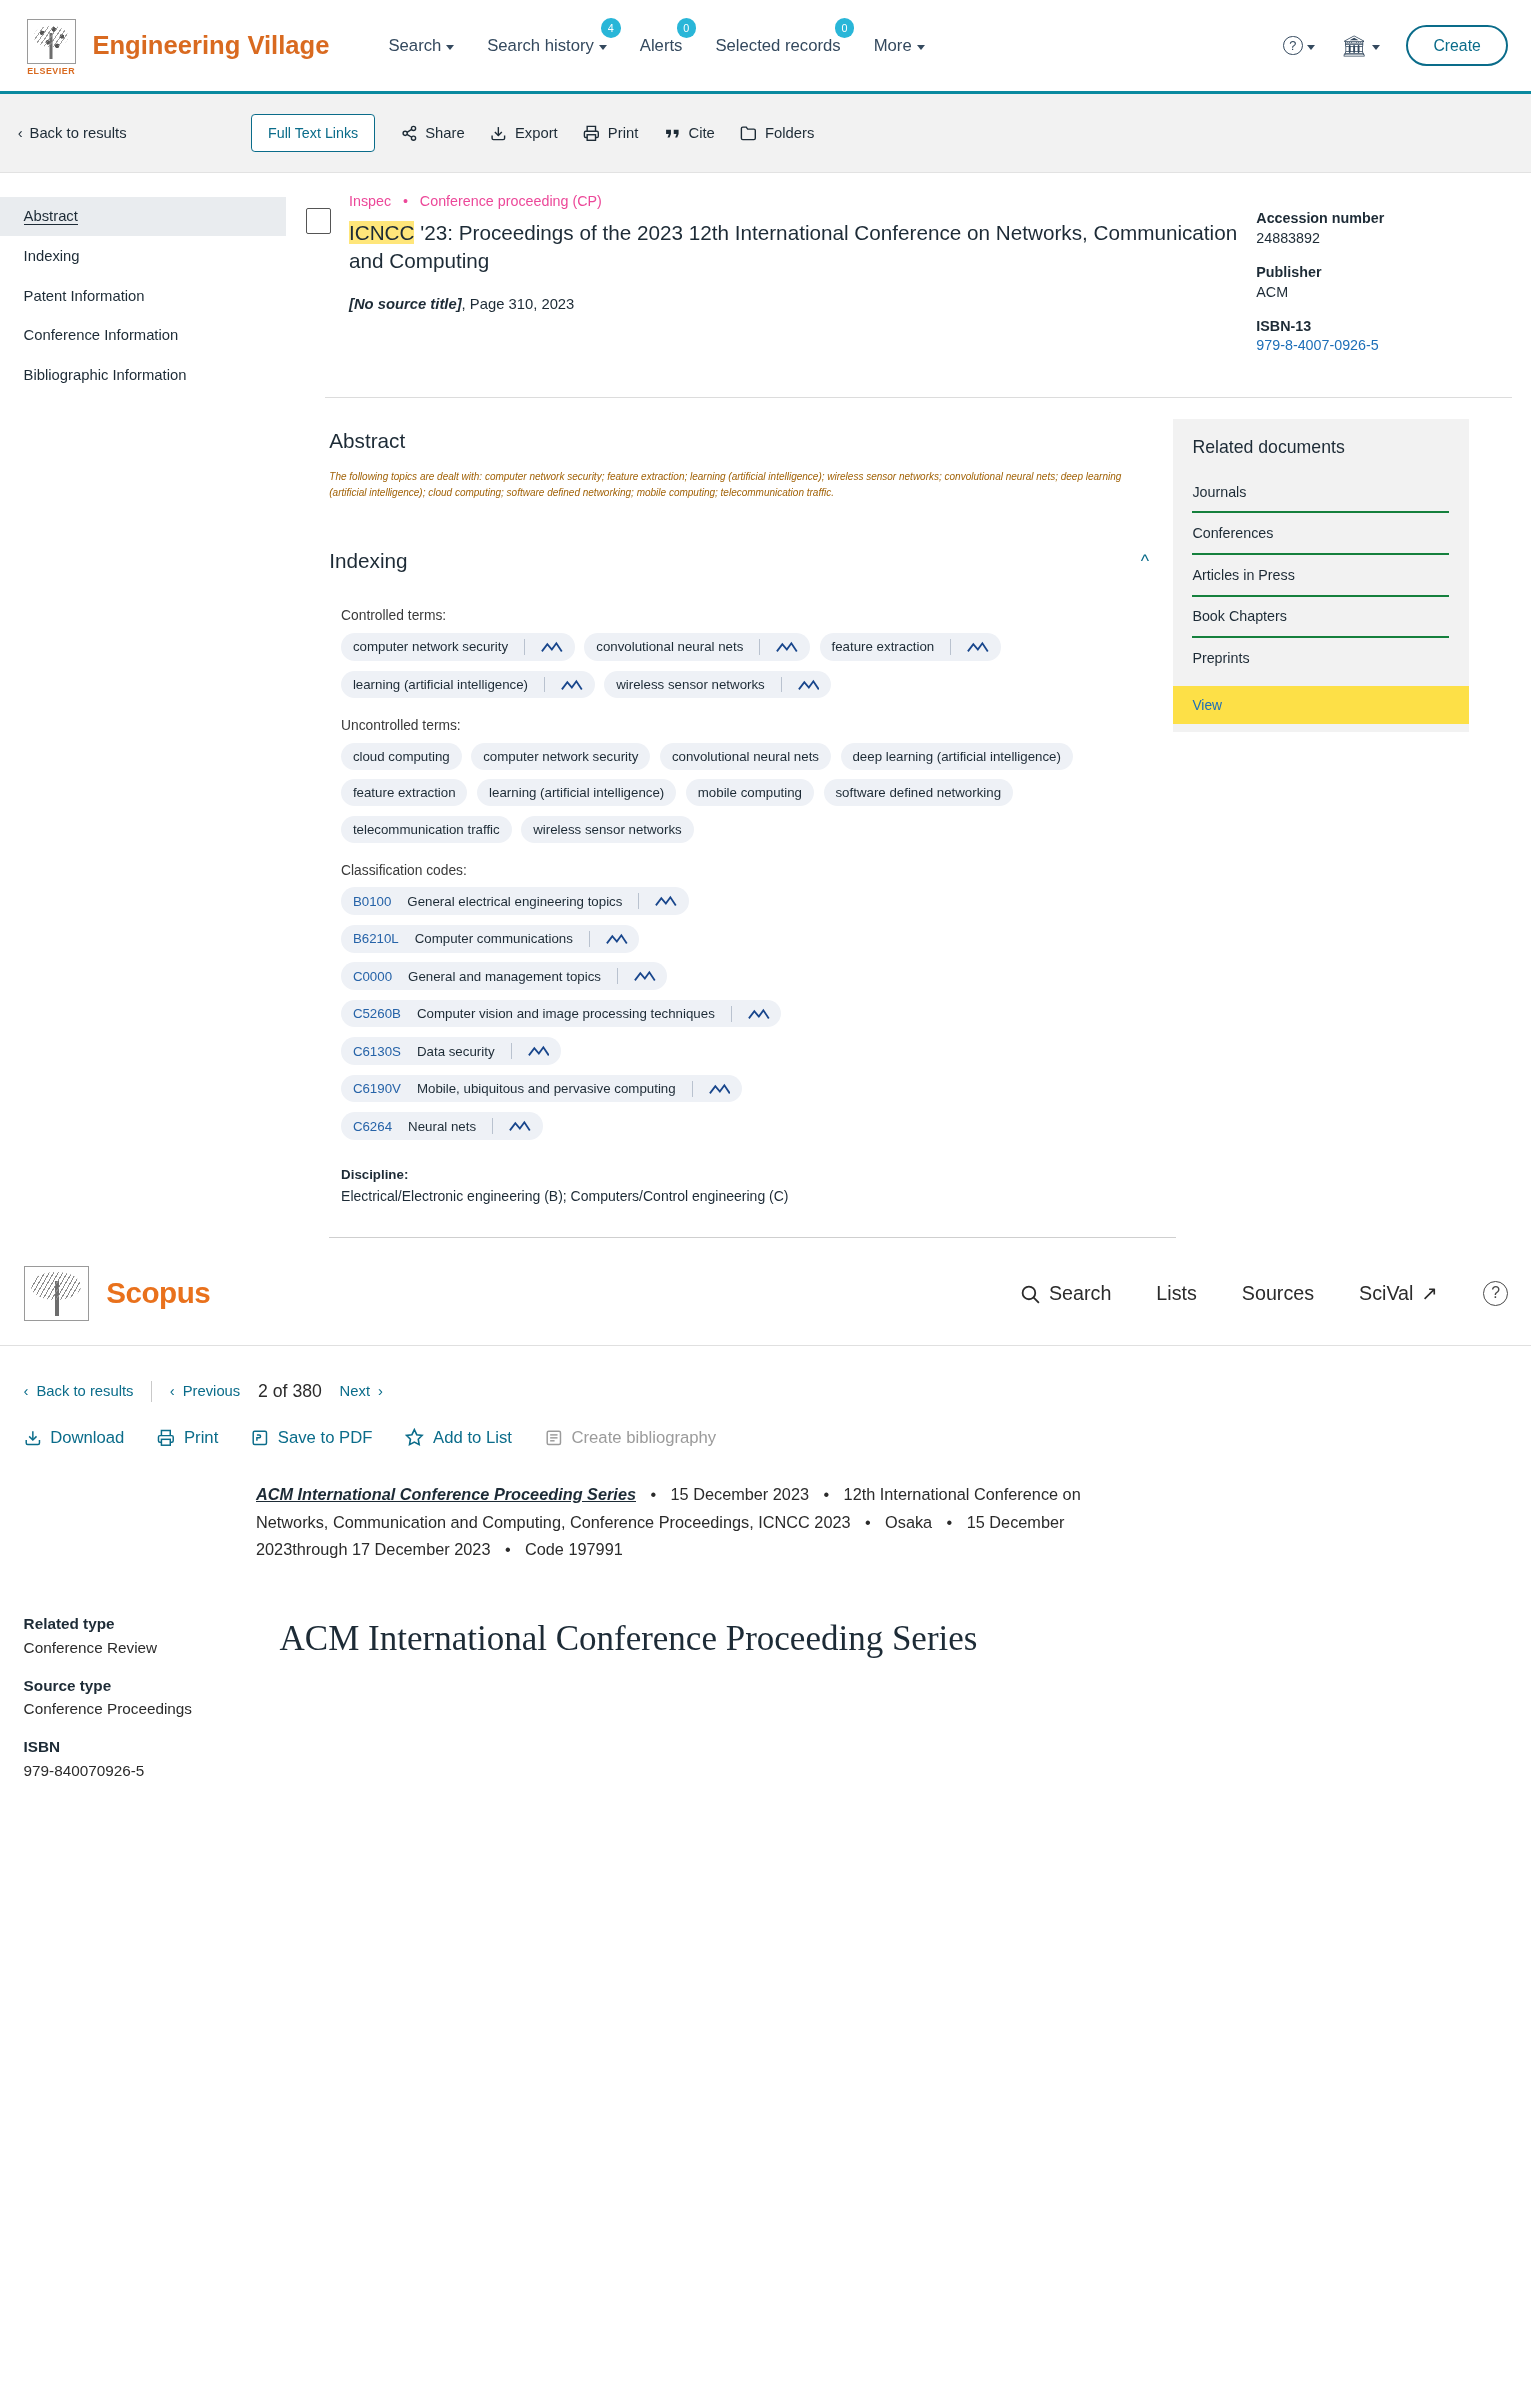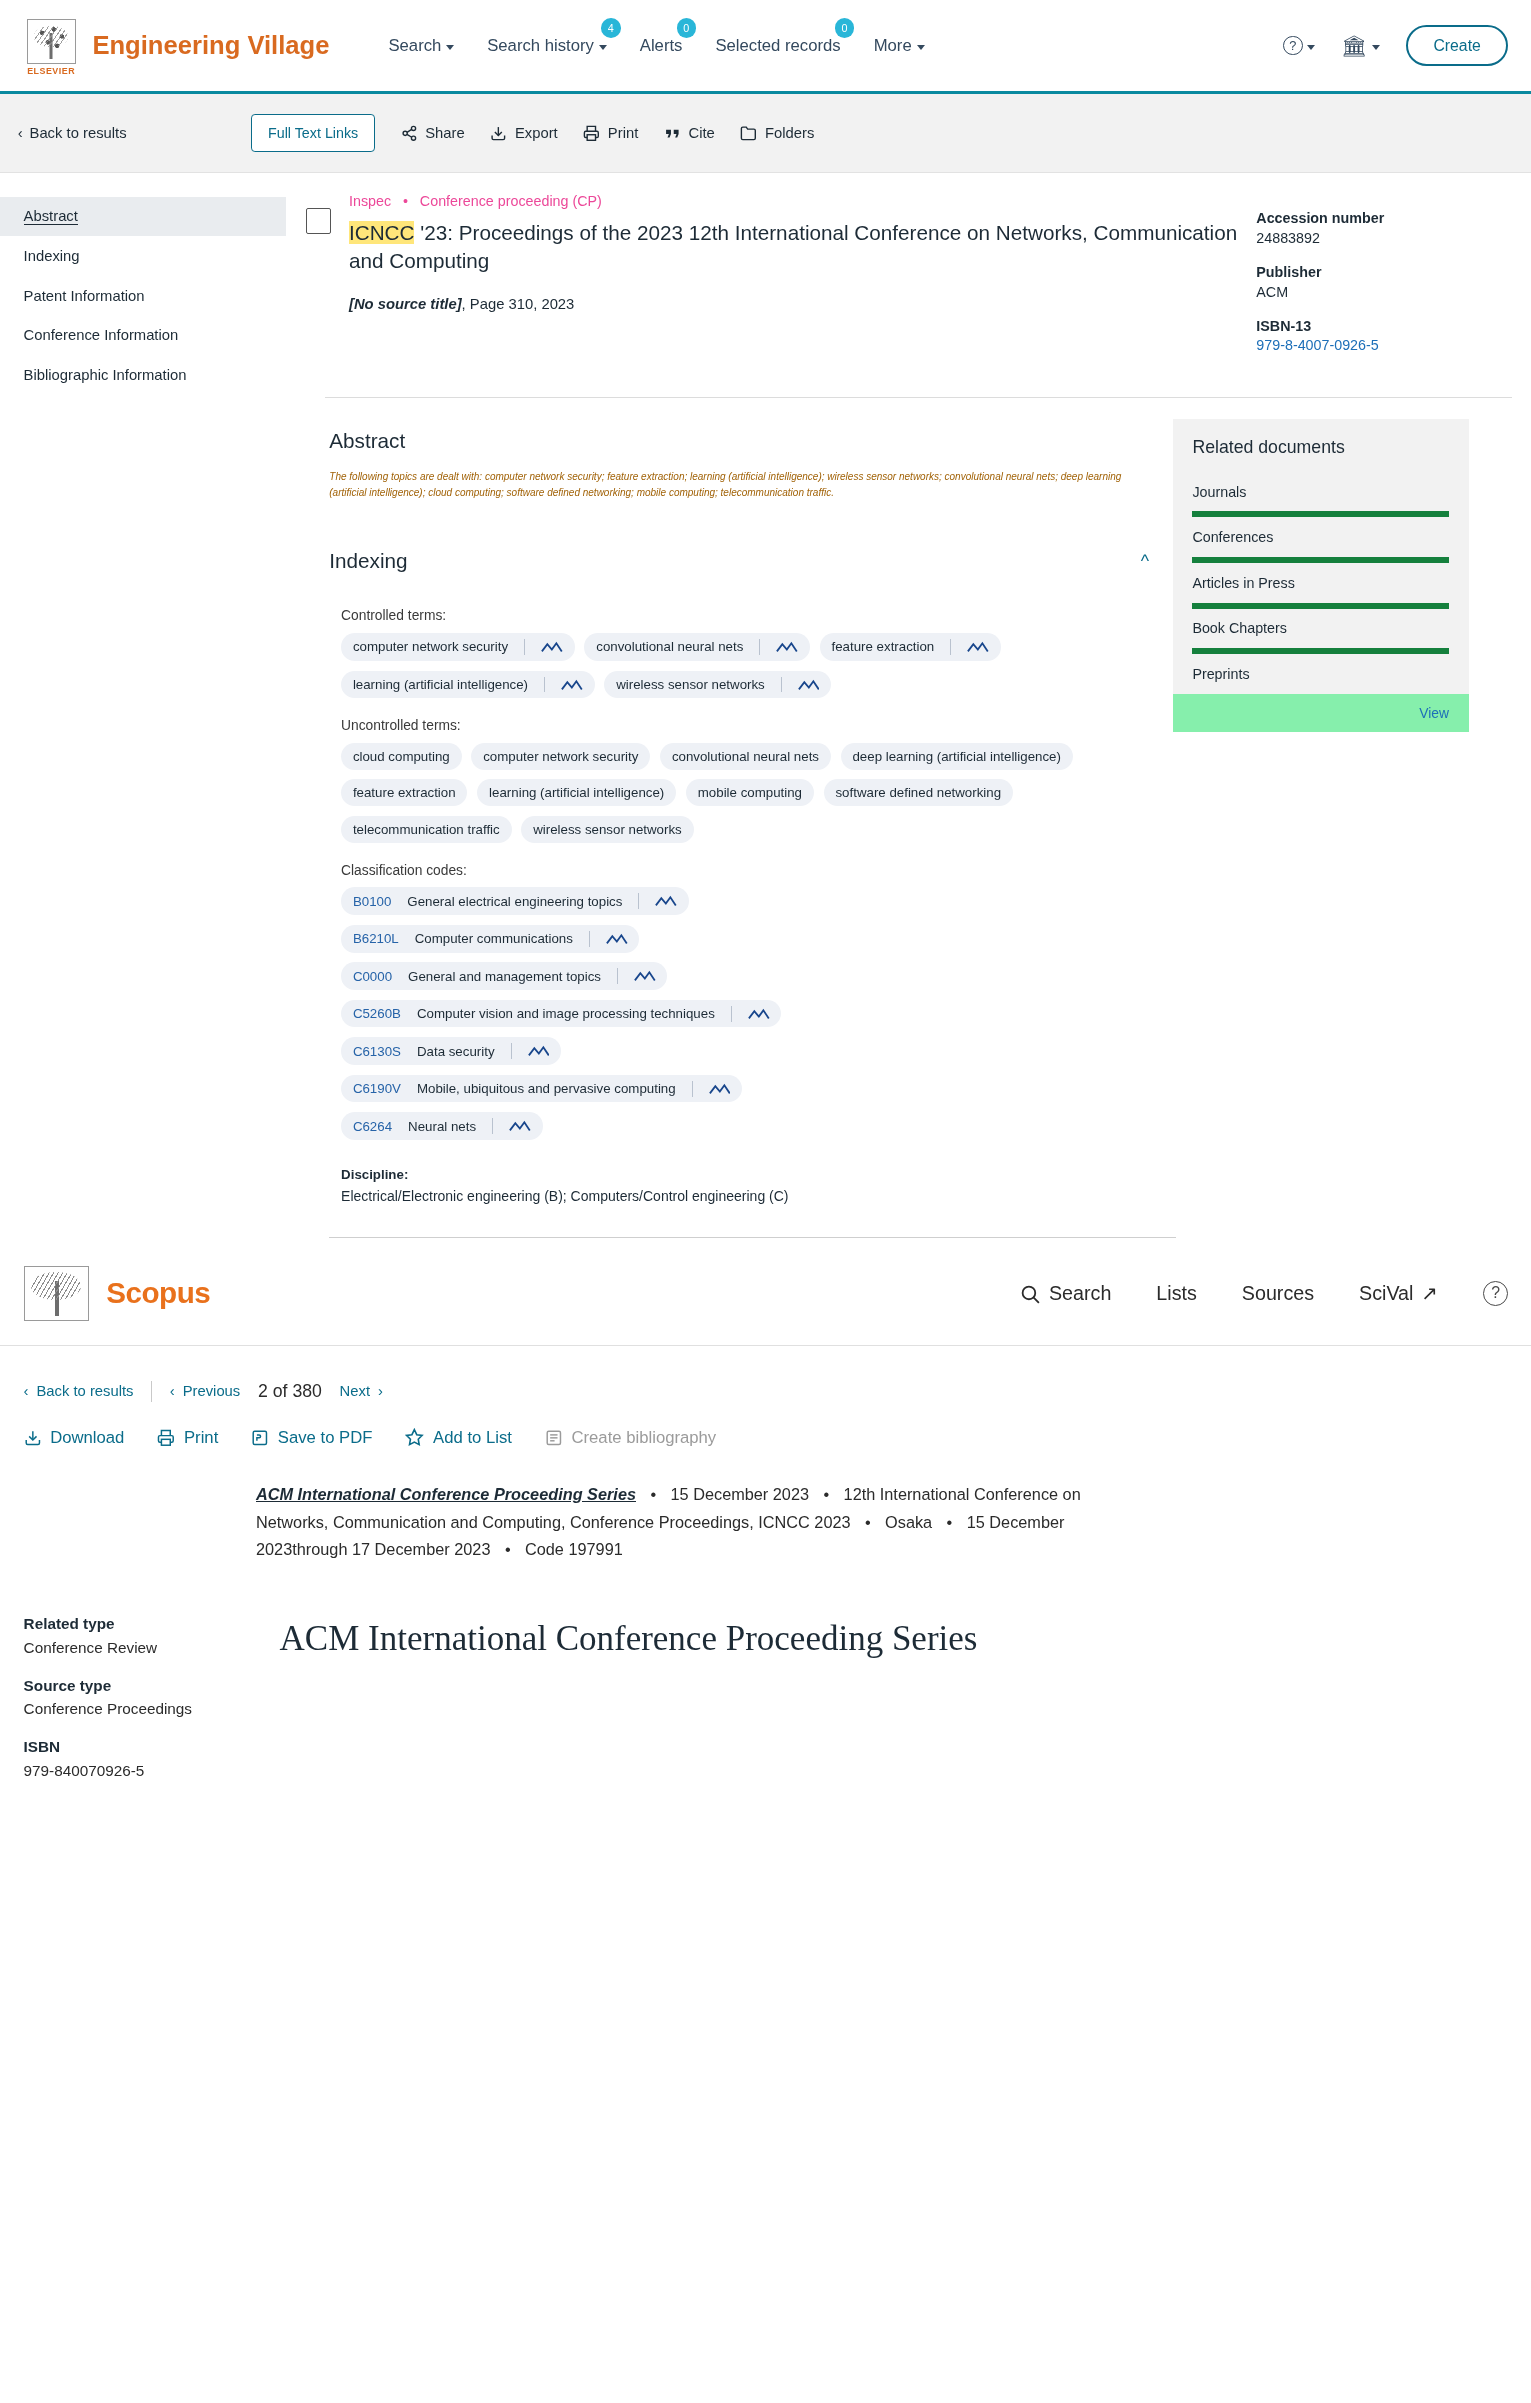--- a/index.html
+++ b/index.html
@@ -158,22 +158,22 @@
   }
 
   .disc-label { font-size: 13.3px; font-weight: 700; color: #1d2b36; margin: 27.6px 0 5.9px; padding-left: 11.8px;}
   .disc-val { font-size: 14px; color: #1d2b36; padding-left: 11.8px;}
 
   .related {
     width: 296px; background: #f2f2f2; margin-top: 21.7px; margin-right: 0;
     padding: 17.7px 19.7px 0 19.7px; align-self: flex-start;
   }
   .related h3 { font-size: 17.7px; font-weight: 400; margin: 0 0 13.8px; color: #1d2b36; }
-  .rel-item { padding: 11.8px 0; border-bottom: 6px solid #15803d; font-size: 14.3px; color: #1d2b36; cursor: pointer; }
-  .rel-footer { background: #86efac; margin: 0 -19.7px; padding: 11.8px 19.7px; text-align: right; font-size: 13.8px; color: #1d6fb8; cursor: pointer; }
+  .rel-item { padding: 11.8px 0; border-bottom: 2px solid #15803d; font-size: 14.3px; color: #1d2b36; cursor: pointer; }
+  .rel-footer { background: #fde047; margin: 8px -19.7px; padding: 11.8px 19.7px; font-size: 13.8px; color: #1d6fb8; cursor: pointer; }
 
   .divider-rule { border: none; border-top: 1px solid #cfcfcf; margin: 33px 23.6px 0 23.6px; max-width: 847px; }
 
   
   .scopus-bar {
     display: flex; align-items: center; padding: 27.6px 23.6px 23.6px 23.6px; gap: 17.7px;
   }
   .scopus-tree {
     width: 65px; height: 55px;
     border: 1px solid #9a9a9a;

